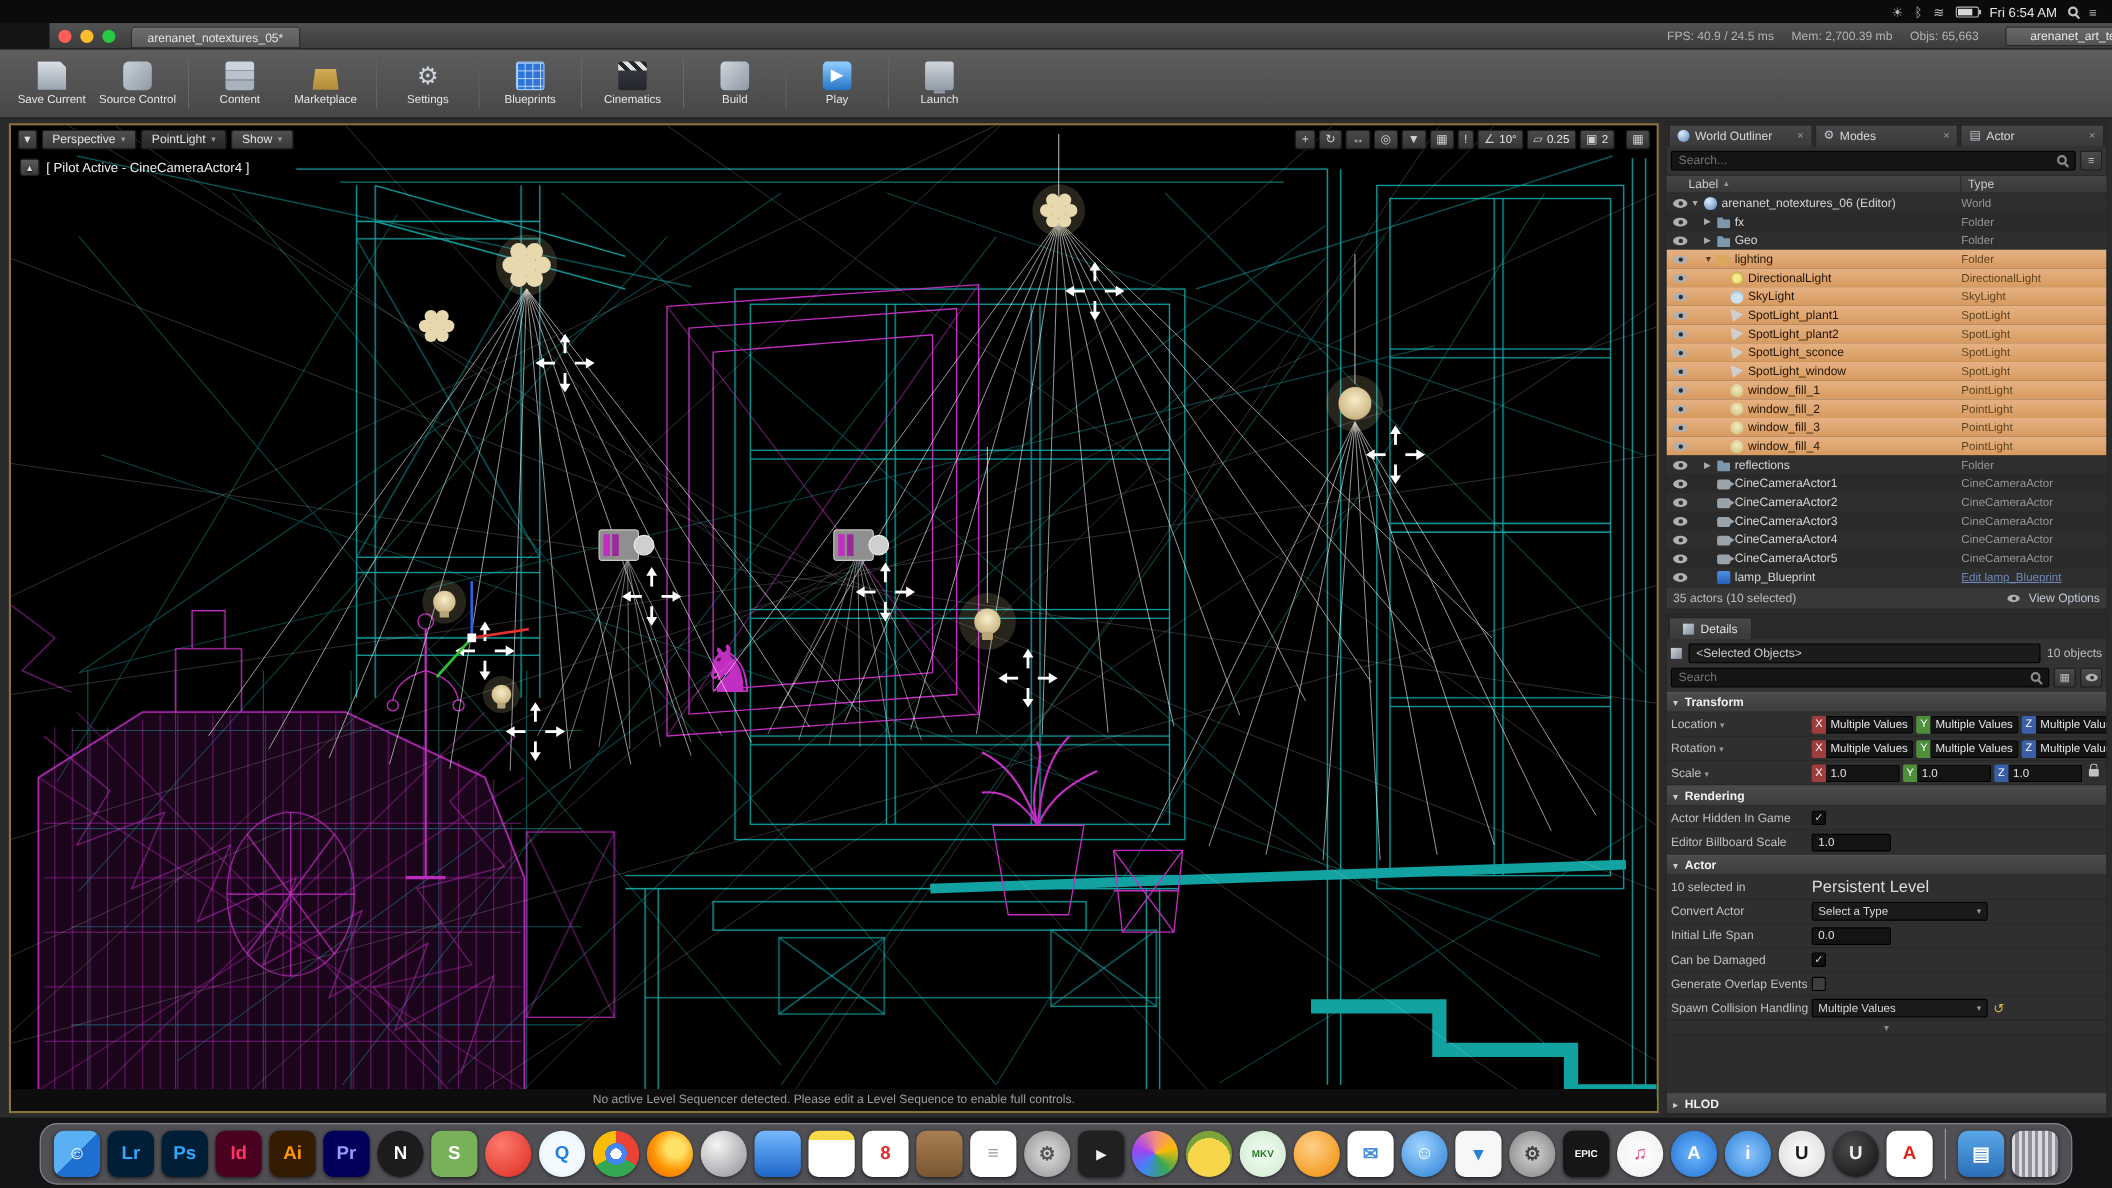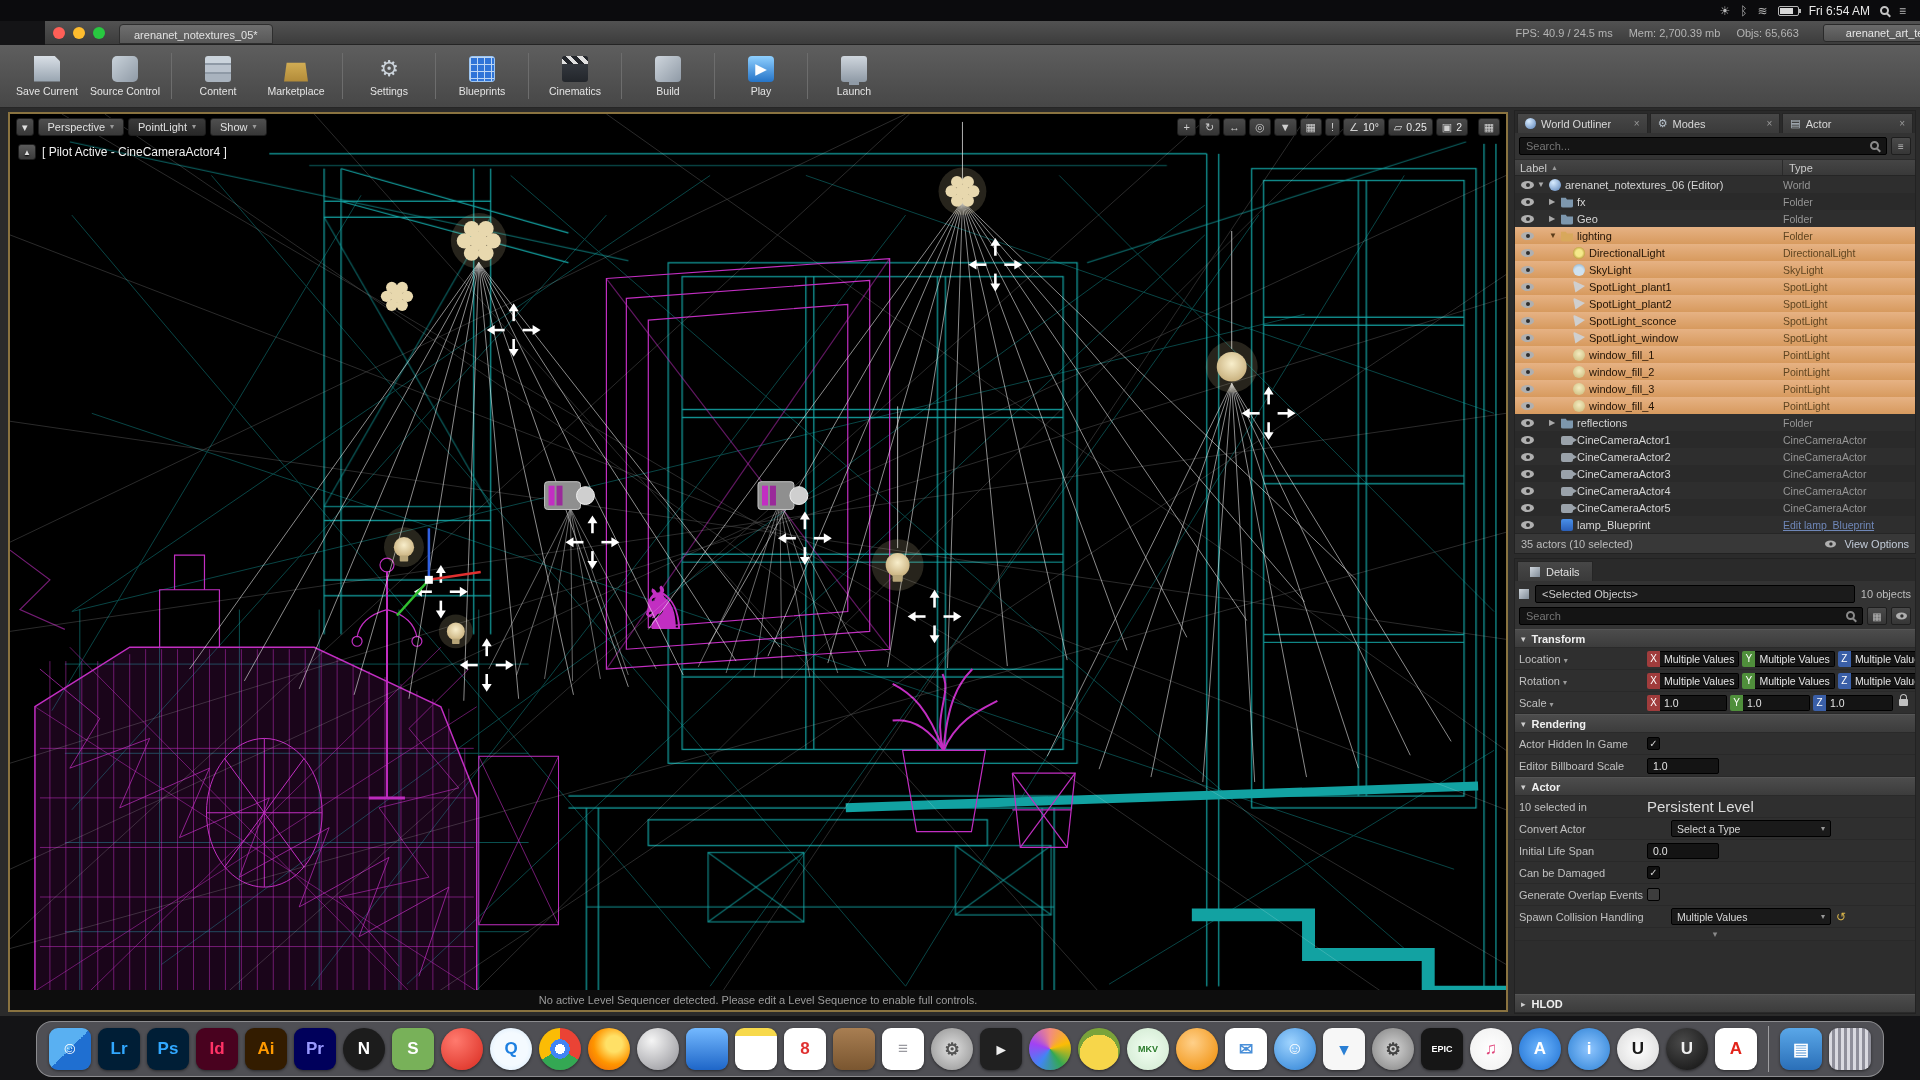--- a/index.html
+++ b/index.html
@@ -73,21 +73,21 @@
   .oltab .x { margin-left:auto; color:#9a9a9a; font-size:10px; }
   .ti { width:11px; height:11px; border-radius:50%; flex:none; }
   .ti-globe { background:radial-gradient(circle at 35% 30%,#d8ecff,#5a82b8); }
   .ti-glyph { width:auto; height:auto; border-radius:0; color:#b8c2cc; font-size:11px; line-height:11px; }
   #ol-search { display:flex; align-items:center; padding:4px; gap:4px; }
   #ol-search input, #det-search input { flex:1; background:#141414; border:1px solid #000; border-radius:2px; color:#ddd; font-size:11px; height:18px; padding:0 20px 0 6px; outline:none; font-family:"Liberation Sans",sans-serif; }
   .srchwrap { position:relative; display:flex; flex:1; }
   .srchwrap .mag.dark { position:absolute; right:8px; top:4px; }
   .olsbtn,.dsbtn { width:20px; height:18px; background:linear-gradient(#4a4a4a,#363636); border:1px solid #1e1e1e; border-radius:2px; color:#bbb; font-size:10px; display:flex; align-items:center; justify-content:center; }
   #ol-head { display:flex; background:linear-gradient(#454545,#393939); border-top:1px solid #2a2a2a; border-bottom:1px solid #252525; color:#ccc; font-size:11px; height:17px; align-items:center; }
-  .olh-label { flex:1; padding-left:5px; display:flex; align-items:center; gap:4px; border-right:1px solid #2a2a2a; height:100%; }
+  .olh-label { flex:1; padding-left:20px; display:flex; align-items:center; gap:4px; border-right:1px solid #2a2a2a; height:100%; }
   .sort { font-size:7px; color:#999; }
   .olh-type { width:132px; padding-left:6px; }
   #ol-rows { height:357px; overflow:hidden; background:#2d2d2d; }
   .olrow { display:flex; align-items:center; height:17px; font-size:11px; color:#d6d6d6; padding-left:3px; background:#2e2e2e; }
   .olrow.alt { background:#2a2a2a; }
   .olrow.sel { background:linear-gradient(#e6b284,#d79a5e); color:#231406; }
   .eye { width:13px; height:8px; background:#b0b0b0; border-radius:50%; position:relative; flex:none; margin:0 3px; }
   .eye::after { content:''; position:absolute; left:4.5px; top:2px; width:4px; height:4px; border-radius:50%; background:#2e2e2e; }
   .eye.small { transform:scale(.85); }
   .ind { flex:none; }
@@ -128,21 +128,21 @@
   .dvals { flex:1; display:flex; align-items:center; gap:3px; }
   .axis { display:flex; align-items:center; flex:1; min-width:0; }
   .axL { width:13px; height:16px; color:#fff; font-size:10px; text-align:center; line-height:16px; flex:none; border-radius:2px 0 0 2px; }
   .axV { flex:1; min-width:0; background:#141414; border:1px solid #000; border-left:none; height:16px; line-height:15px; color:#e4e4e4; font-size:10.5px; padding:0 4px; white-space:nowrap; overflow:hidden; border-radius:0 2px 2px 0; }
   .reset { color:#d8b44a; font-size:12px; margin-left:2px; flex:none; }
   .lockico { width:9px; height:7px; background:#c0c0c0; border-radius:1px; position:relative; margin:0 3px; flex:none; }
   .lockico::before { content:''; position:absolute; top:-5px; left:1px; width:5px; height:5px; border:1.5px solid #c0c0c0; border-bottom:none; border-radius:4px 4px 0 0; }
   .cbx { width:13px; height:13px; background:#101010; border:1px solid #000; border-radius:2px; color:#d0d0d0; font-size:10px; line-height:12px; text-align:center; }
   .cbx.dis { background:#3d3d3d; }
   .dfield { width:72px; background:#141414; border:1px solid #000; border-radius:2px; height:16px; line-height:15px; color:#e4e4e4; font-size:10.5px; padding:0 5px; }
-  .ddrop { flex:1; max-width:160px; background:#1a1a1a; border:1px solid #000; border-radius:2px; height:17px; line-height:16px; color:#d8d8d8; font-size:10.5px; padding:0 5px; display:flex; align-items:center; justify-content:space-between;margin-left:24px; }
+  .ddrop { flex:1; max-width:160px; background:#1a1a1a; border:1px solid #000; border-radius:2px; height:17px; line-height:16px; color:#d8d8d8; font-size:10.5px; padding:0 5px; display:flex; align-items:center; justify-content:space-between; }
   .dtext { color:#dcdcdc; font-size:15px; }
   .dexp { text-align:center; color:#8a8a8a; font-size:9px; height:13px; line-height:12px; background:#2f2f2f; border-bottom:1px solid #292929; }
   .dspacer { flex:1; background:#2d2d2d; }
 
   
   #dock { position:absolute; left:50%; transform:translateX(-50%); bottom:3px; height:56px; background:rgba(190,190,200,0.35); border:1px solid rgba(255,255,255,0.35); border-radius:16px; display:flex; align-items:center; gap:7px; padding:0 12px; }
   .dicon { width:42px; height:42px; border-radius:9px; display:flex; align-items:center; justify-content:center; flex:none; box-shadow:0 1px 3px rgba(0,0,0,.5); }
   .dicon.round { border-radius:50%; }
   .dglyph { font-size:17px; font-weight:bold; }
   .dsep { width:1px; height:46px; background:rgba(255,255,255,0.45); margin:0 4px; flex:none; }

